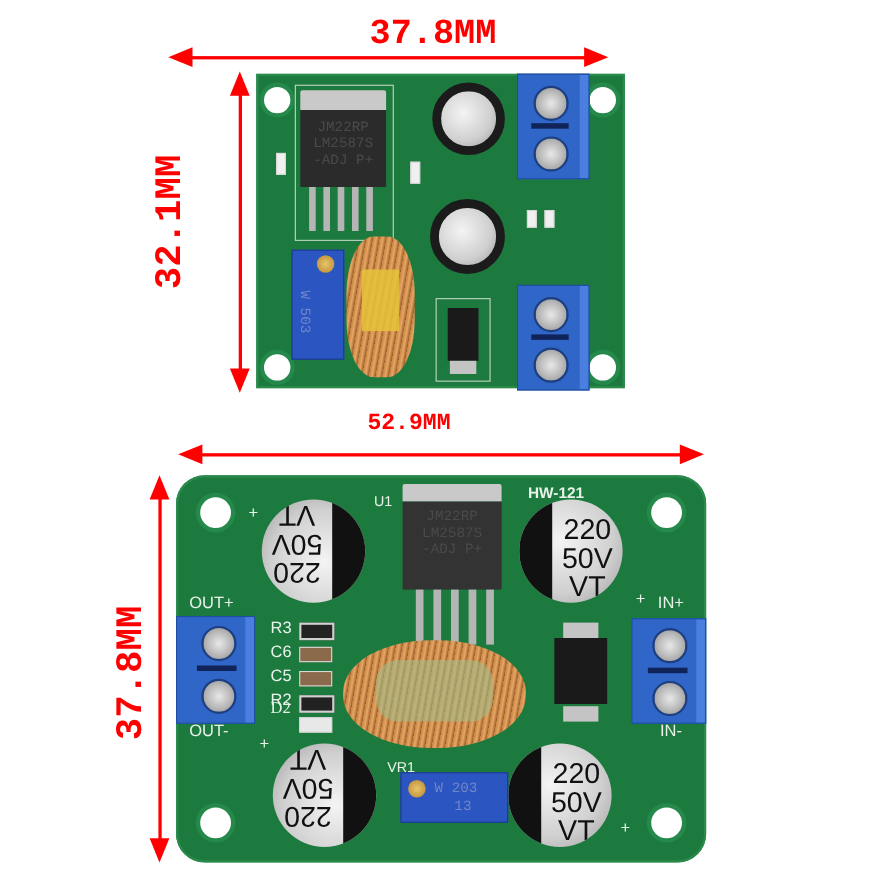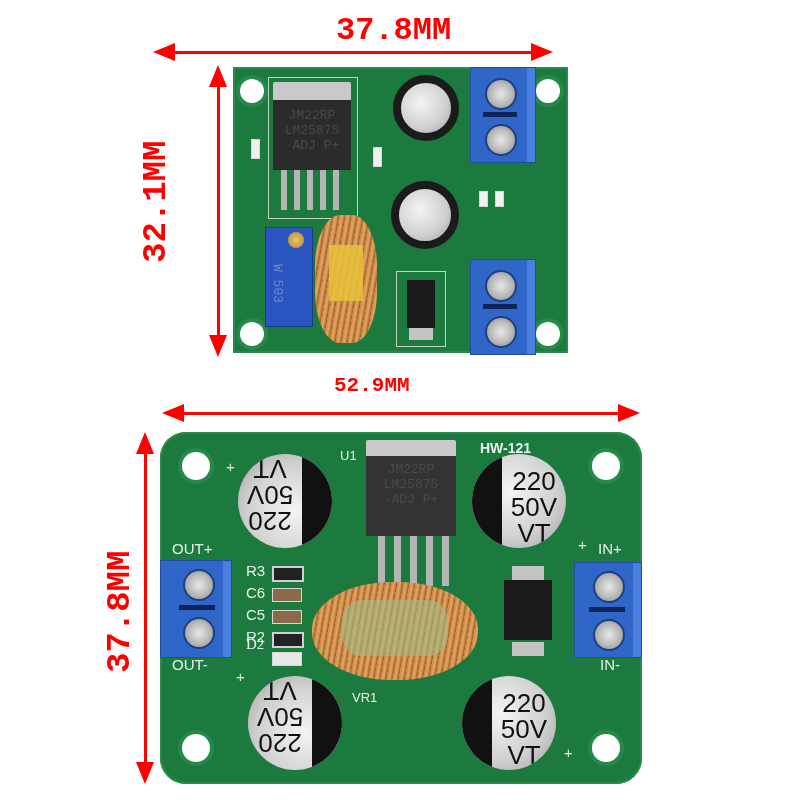--- a/index.html
+++ b/index.html
@@ -192,20 +192,25 @@
   <div class="abs smd" style="left:112px;top:156px;width:28px;height:12px;background:#8a6a4a;"></div>
   <div class="abs smd" style="left:112px;top:178px;width:28px;height:12px;background:#8a6a4a;"></div>
   <div class="abs smd-dark" style="left:112px;top:200px;width:28px;height:12px;border:2px solid #d0d0d0;"></div>
   <div class="abs smd" style="left:112px;top:220px;width:28px;height:12px;background:#e8e8e8;"></div>
 
   <div class="abs coil" style="left:152px;top:150px;width:166px;height:98px;border-radius:48%;">
     <div class="abs core-green" style="left:30px;top:18px;width:106px;height:56px;opacity:.55;border-radius:20px;"></div>
   </div>
 
   <div class="abs silk" style="left:192px;top:258px;font-size:13px;text-align:center;">VR1</div>
+  <div class="abs pot" style="left:204px;top:270px;width:96px;height:44px;">
+    <div class="abs pot-screw" style="left:6px;top:6px;width:16px;height:16px;"></div>
+    <div class="abs pot-text" style="left:30px;top:6px;">W 203</div>
+    <div class="abs pot-text" style="left:48px;top:22px;">13</div>
+  </div>
 
   <div class="abs" style="left:344px;top:134px;width:48px;height:92px;">
     <div class="abs diode-pad" style="left:8px;top:0;width:32px;height:14px;"></div>
     <div class="abs diode" style="left:0;top:14px;width:48px;height:60px;"></div>
     <div class="abs diode-pad" style="left:8px;top:76px;width:32px;height:14px;"></div>
   </div>
 
   <div class="abs silk" style="left:12px;top:108px;">OUT+</div>
   <div class="abs terminal" style="left:0px;top:128px;width:70px;height:96px;">
     <div class="abs screw" style="left:22px;top:8px;width:28px;height:28px;"></div>

